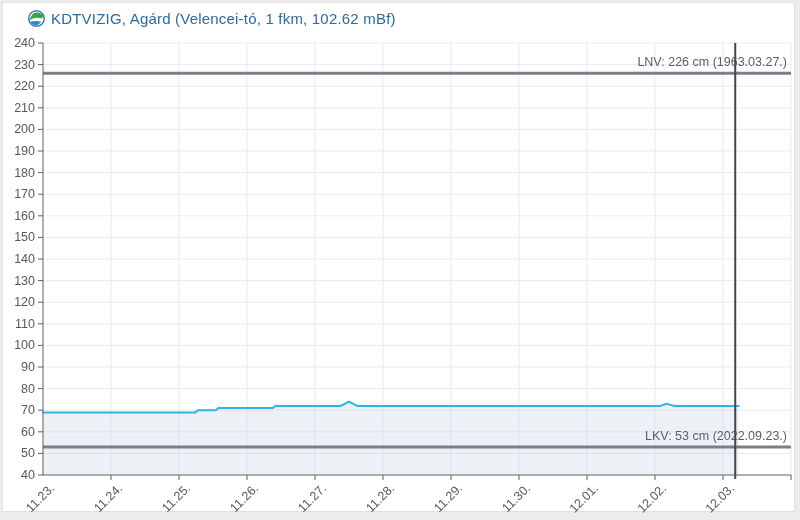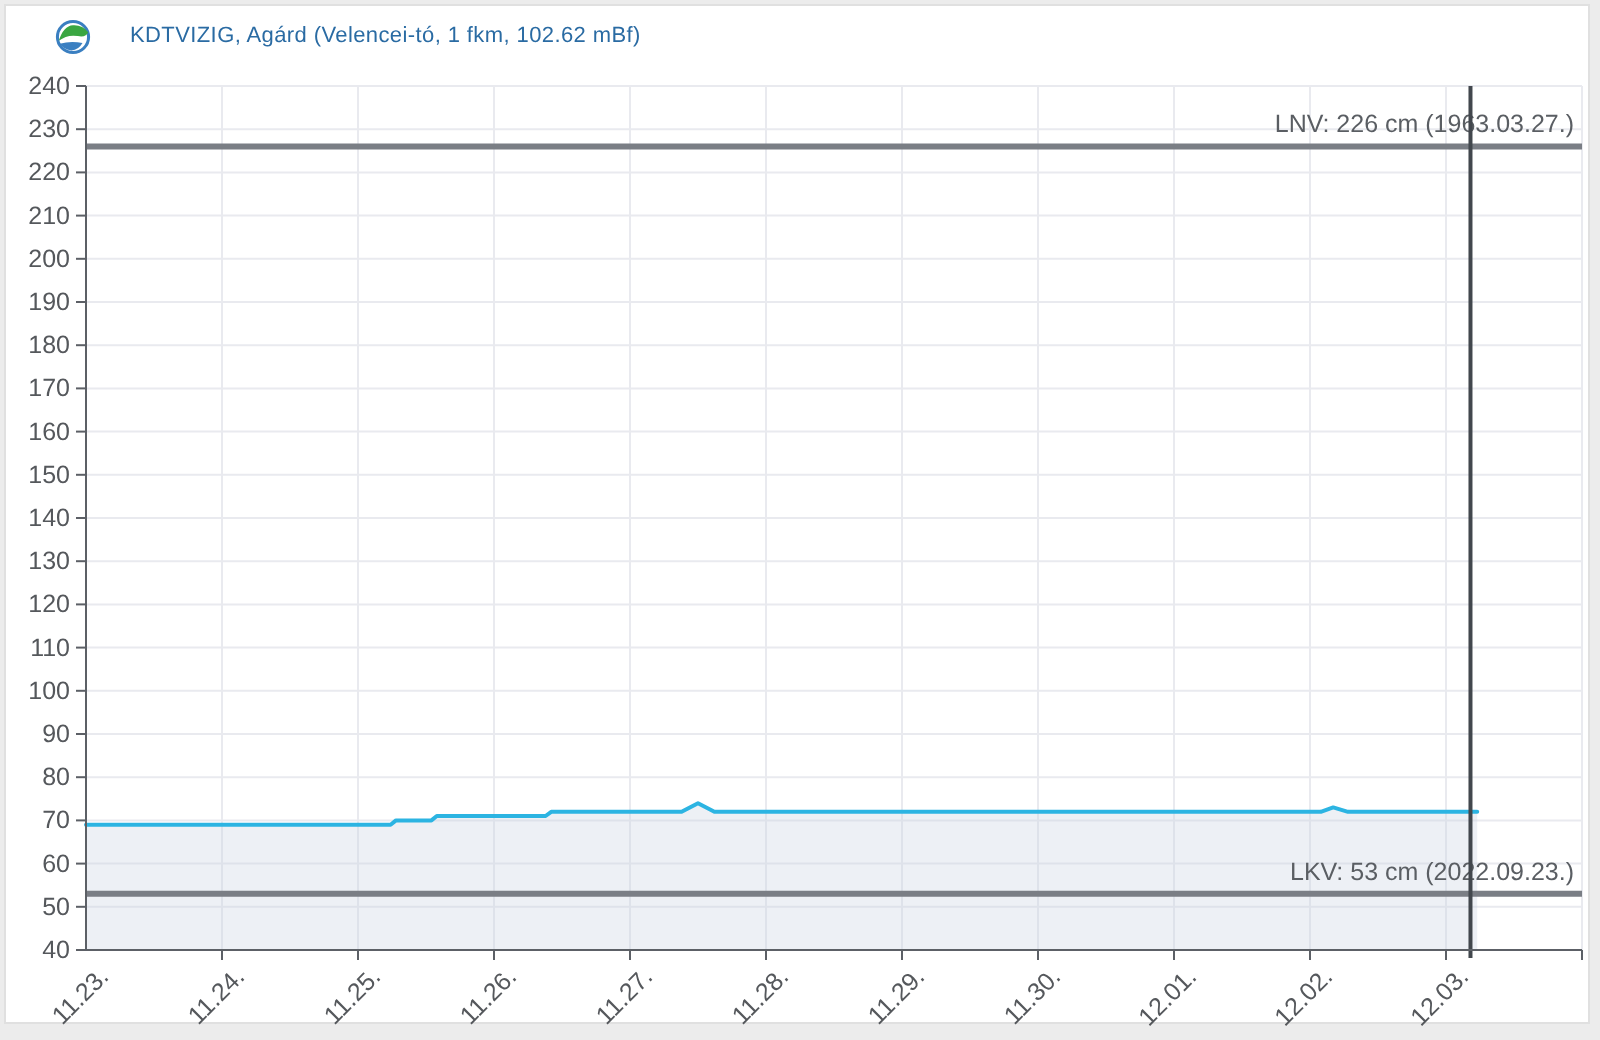--- a/index.html
+++ b/index.html
@@ -1,21 +1,21 @@
 <!DOCTYPE html>
 <html><head>
 <meta charset="utf-8">
 <style>
   html,body{margin:0;padding:0;width:800px;height:520px;background:#ececec;overflow:hidden;
     font-family:"Liberation Sans", sans-serif;}
   #card{position:absolute;left:2px;top:2px;right:5px;bottom:8px;background:#ffffff;
     border:1px solid #e0e0e0;}
   #hdr{position:absolute;left:0;top:0;height:30px;right:0;display:flex;align-items:center;}
   #logo{width:19px;height:19px;margin-left:24px;flex:0 0 auto;}
-  #title{margin-left:19px;font-size:11px;color:#2a6ba3;letter-spacing:.2px;}
+  #title{margin-left:5px;font-size:15px;color:#2a6ba3;letter-spacing:.2px;}
   #chart{position:absolute;left:0;top:30px;right:0;bottom:0;}
   svg text{font-family:"Liberation Sans", sans-serif;}
 </style>
 </head>
 <body>
 
 <div id="card">
   <div id="hdr">
     <svg id="logo" viewBox="0 0 20 20">
       <circle cx="10" cy="10" r="8.2" fill="#ffffff" stroke="#3a7fc1" stroke-width="1.6"></circle>

